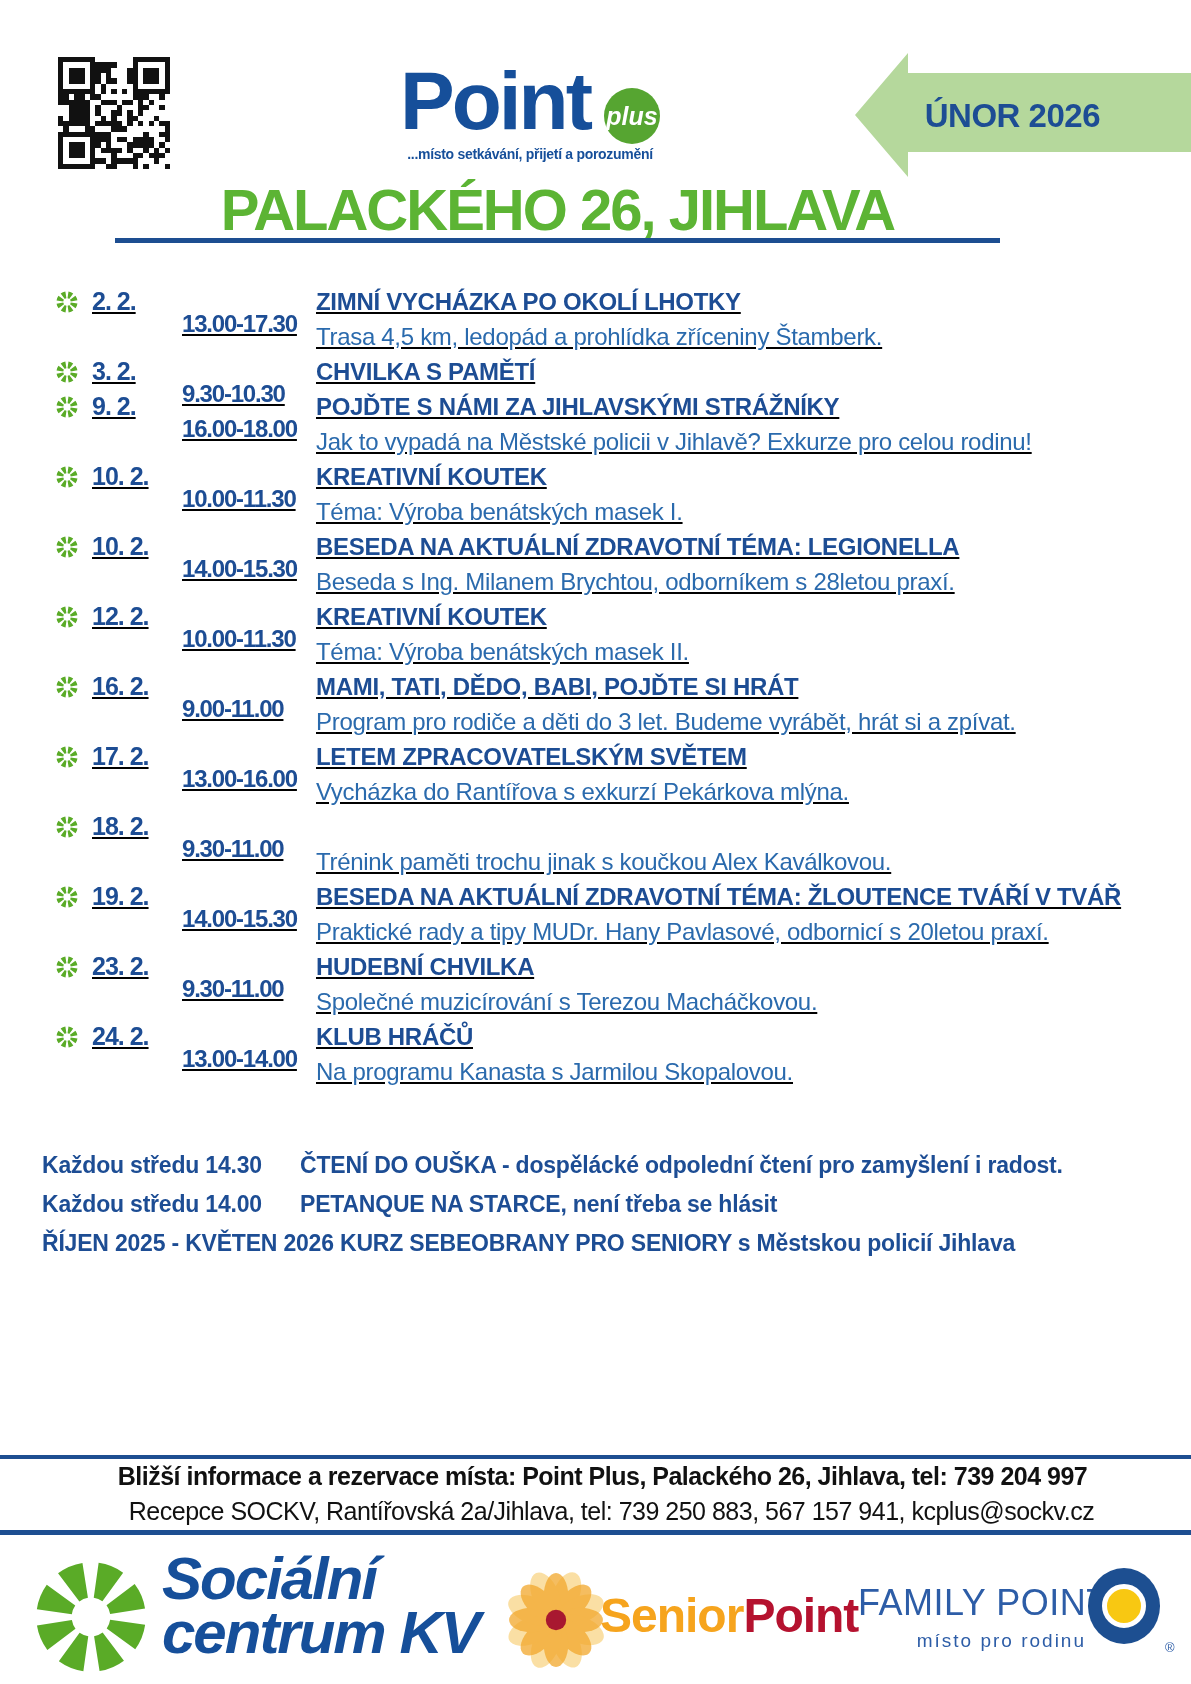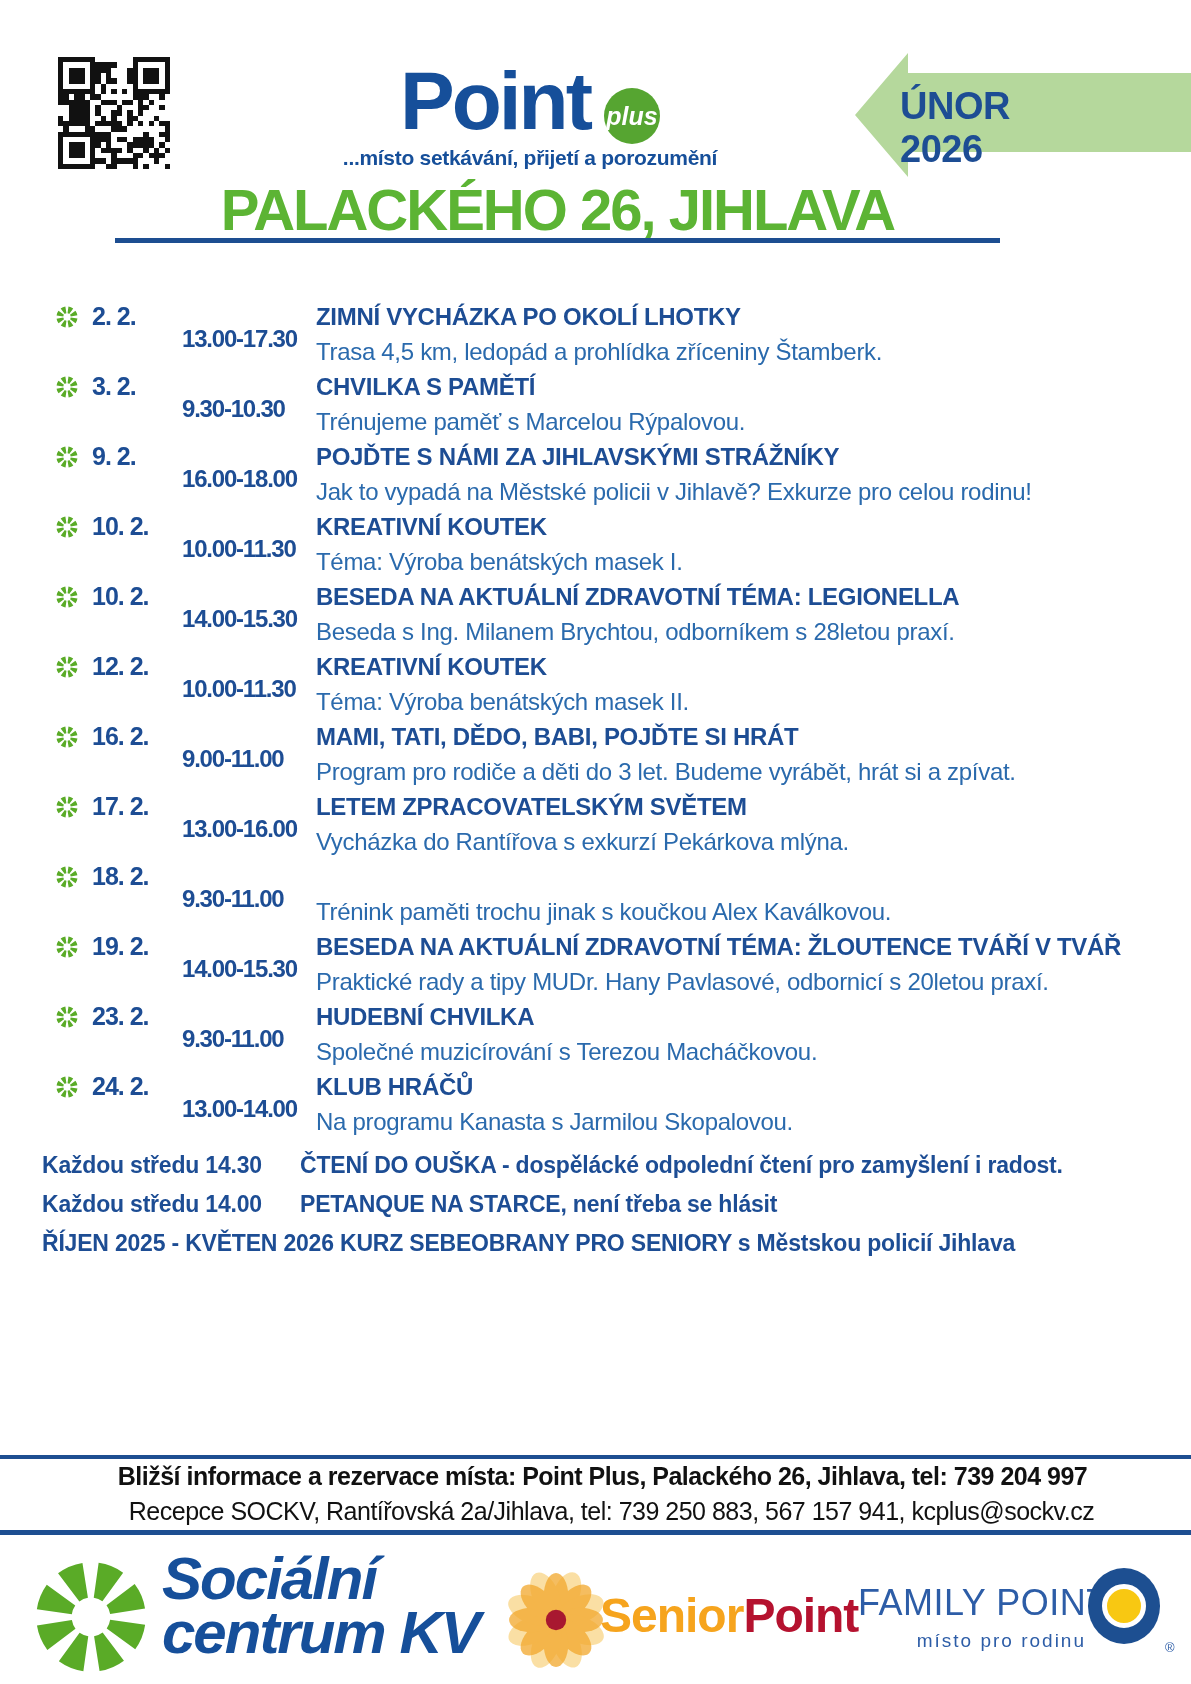--- a/index.html
+++ b/index.html
@@ -12,34 +12,34 @@
   
   .qr { position:absolute; left:58px; top:56px; width:112px; height:114px; }
   .qr svg { width:100%; height:100%; }
 
   .brand { position:absolute; left:335px; top:62px; width:390px; text-align:center; }
   .brand-row { display:flex; align-items:flex-start; justify-content:center; gap:14px; }
   .brand-word { font-size:82px; font-weight:bold; color:var(--blue-logo); letter-spacing:-3px; line-height:78px; }
   .brand-badge { width:56px; height:56px; border-radius:50%; background:var(--green-badge);
     color:#fff; font-style:italic; font-weight:bold; font-size:25px;
     display:flex; align-items:center; justify-content:center; margin-top:26px; flex:none; }
-  .brand-tagline { font-size:21px; font-weight:bold; color:var(--blue-logo); margin-top:2px; letter-spacing:-0.3px; }
+  .brand-tagline { font-size:14px; font-weight:bold; color:var(--blue-logo); margin-top:2px; letter-spacing:-0.3px; }
 
   .month-arrow { position:absolute; right:0; top:53px; width:336px; height:124px; }
   .month-arrow svg { position:absolute; inset:0; width:100%; height:100%; }
-  .month-text { position:absolute; left:45px; top:32px; width:200px; text-align:left;
-    font-size:38px; font-weight:bold; color:var(--blue-dark); letter-spacing:-0.5px; }
+  .month-text { position:absolute; left:45px; top:44px; width:200px; text-align:right;
+    font-size:33px; font-weight:bold; color:var(--blue-dark); letter-spacing:-0.5px; }
 
   .address { position:absolute; left:115px; top:176px; width:885px; text-align:center;
     font-size:58px; font-weight:bold; color:var(--green-title); letter-spacing:-2px; white-space:nowrap; }
   .rule { position:absolute; background:var(--rule-blue); }
   .title-rule { left:115px; top:238px; width:885px; height:5px; }
 
   
-  .events { position:absolute; left:56px; top:299px; right:8px; }
+  .events { position:absolute; left:56px; top:284px; right:8px;text-decoration:underline; }
   .event { display:grid; grid-template-columns:36px 90px 134px 1fr; grid-auto-rows:35px; align-items:center; }
   .event .bullet { grid-column:1; grid-row:1; width:22px; height:22px; color:var(--green-icon); }
   .event .bullet svg { width:22px; height:22px; display:block; }
   .event .date { grid-column:2; grid-row:1; font-size:25px; font-weight:bold; color:var(--blue-dark); letter-spacing:-1px; white-space:nowrap; }
   .event .time { grid-column:3; grid-row:1; font-size:24px; font-weight:bold; color:var(--blue-dark); letter-spacing:-1.2px; white-space:nowrap;margin-top:44px; }
   .event .title { grid-column:4; grid-row:1; font-size:24px; font-weight:bold; color:var(--blue-dark); letter-spacing:-0.3px; white-space:nowrap; }
   .event .desc { grid-column:4; grid-row:2; font-size:24px; color:var(--blue-desc); letter-spacing:-0.3px; white-space:nowrap; }
 
   
   .recurring { position:absolute; left:42px; top:1146px; right:8px; }
@@ -285,21 +285,20 @@
 
       <div class="event">
         <span class="bullet">
           <svg viewBox="0 0 100 100">
             <use href="#pinwheel" fill="currentColor"></use>
           </svg>
         </span>
         <span class="date">3. 2.</span>
         <span class="time">9.30-10.30</span>
         <span class="title">CHVILKA S PAMĚTÍ</span>
-        <span class="desc">Trénujeme paměť s Marcelou Rýpalovou.</span>
       </div>
 
       <div class="event">
         <span class="bullet">
           <svg viewBox="0 0 100 100">
             <use href="#pinwheel" fill="currentColor"></use>
           </svg>
         </span>
         <span class="date">9. 2.</span>
         <span class="time">16.00-18.00</span>

